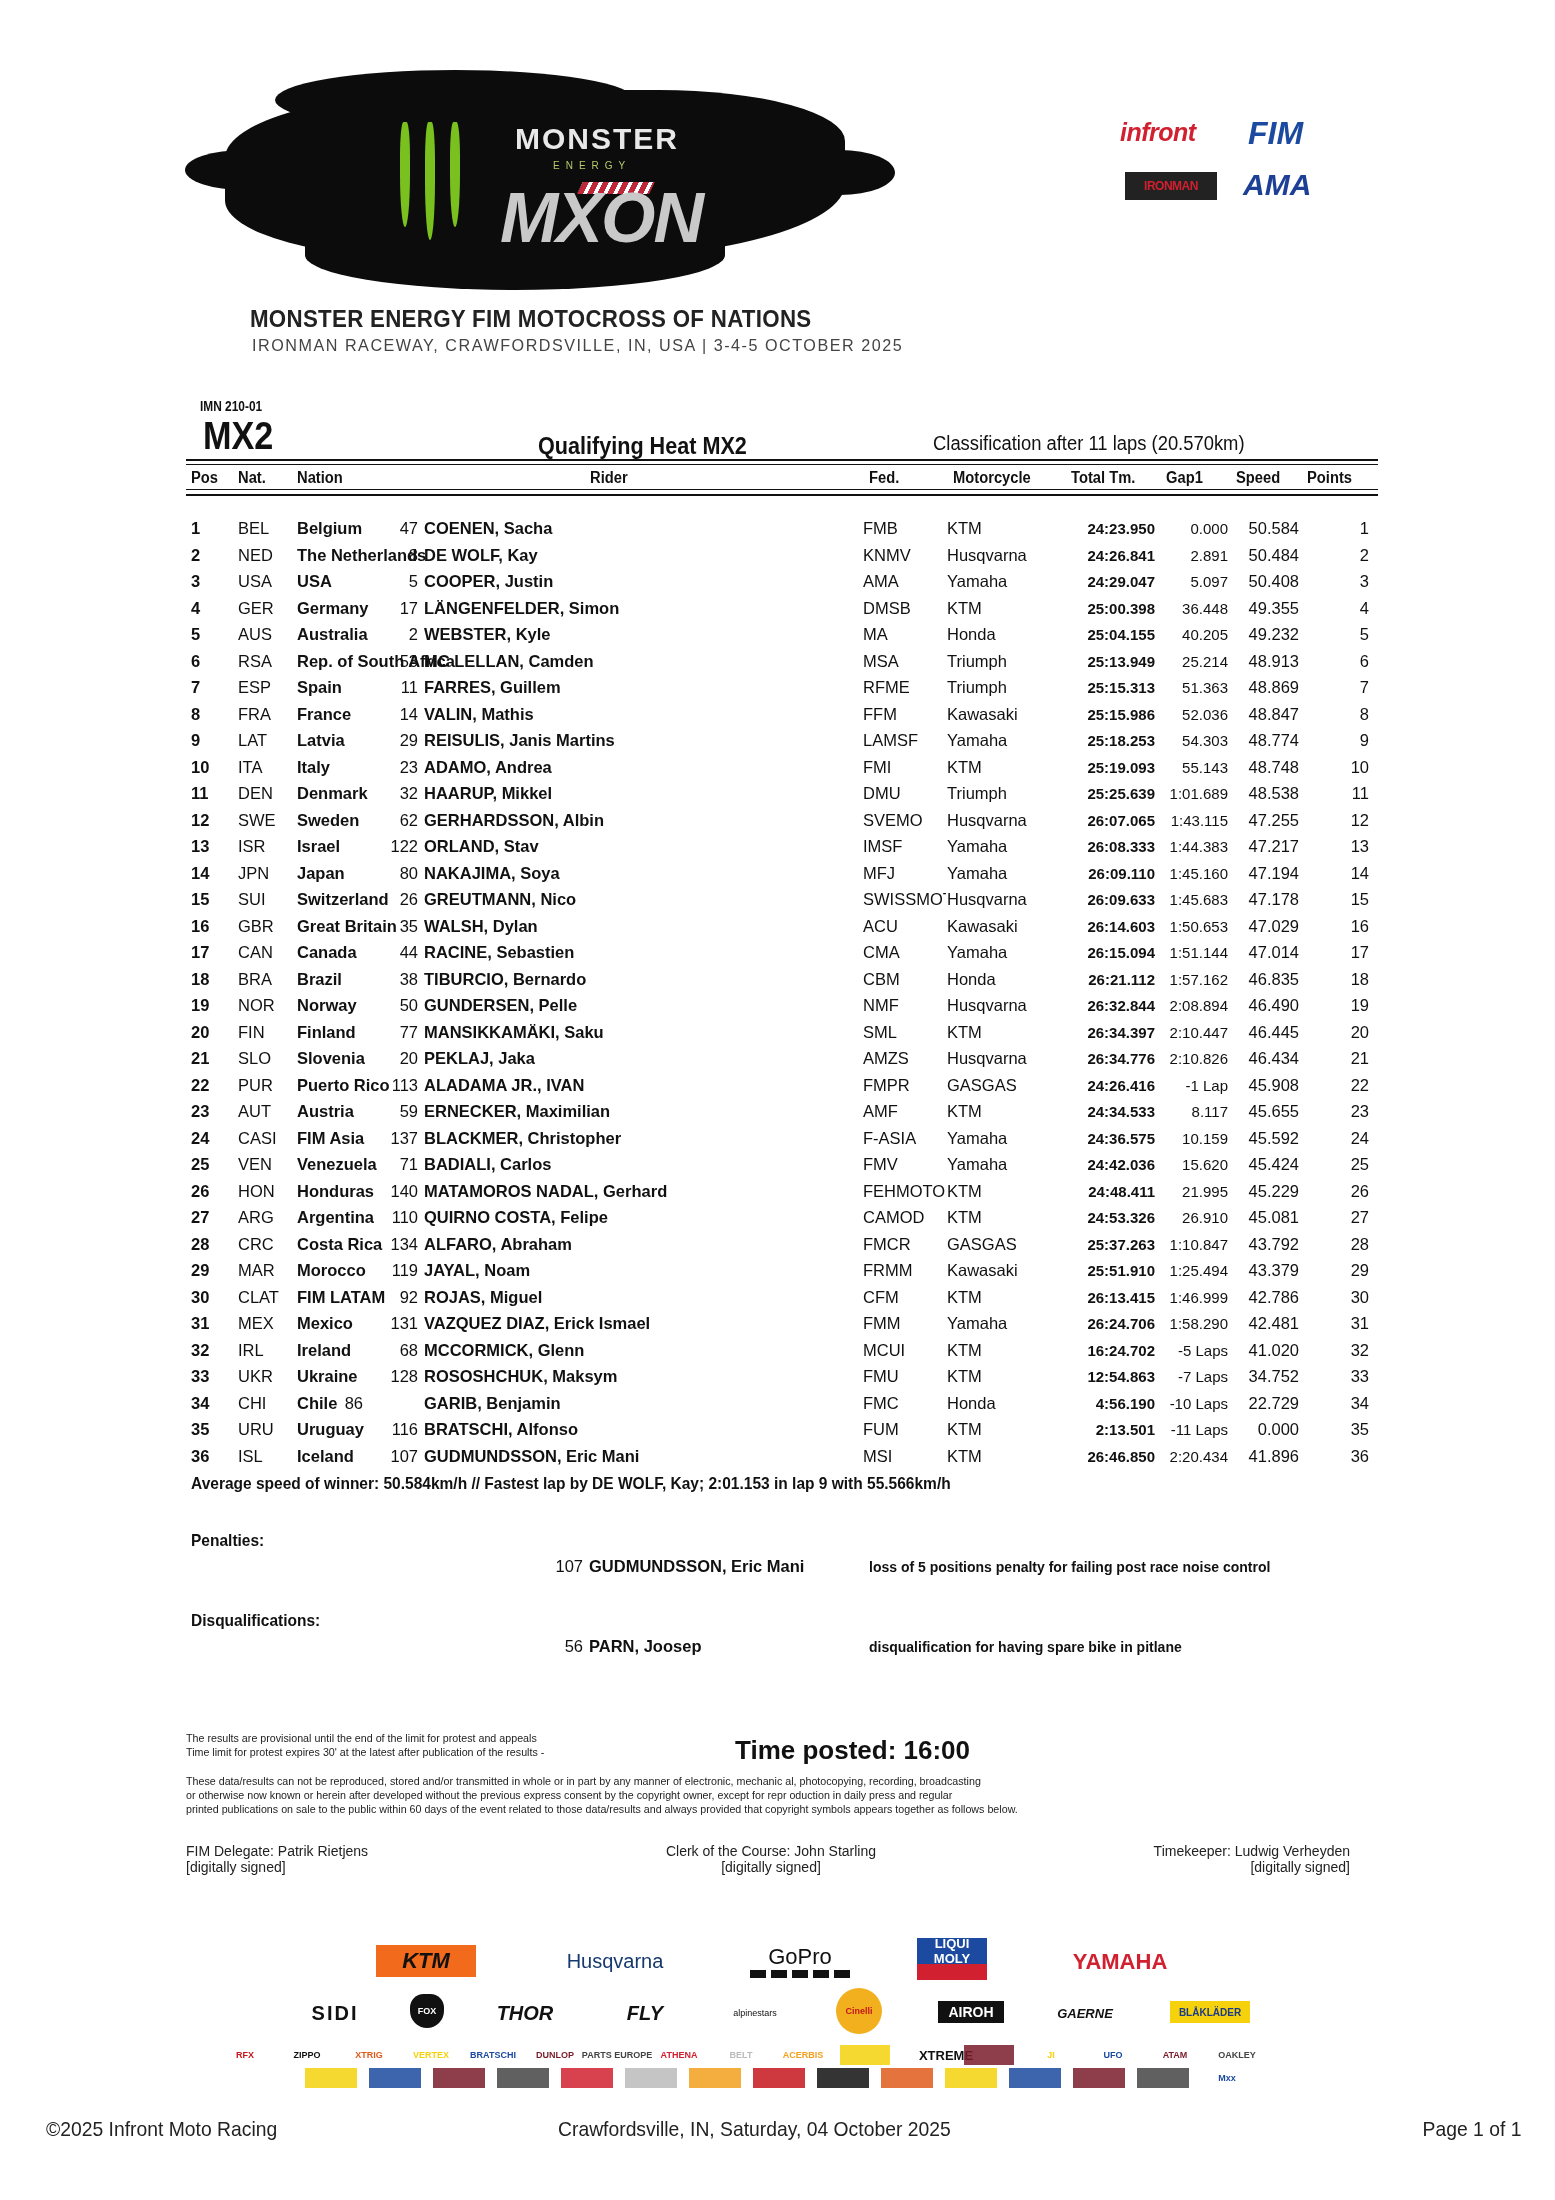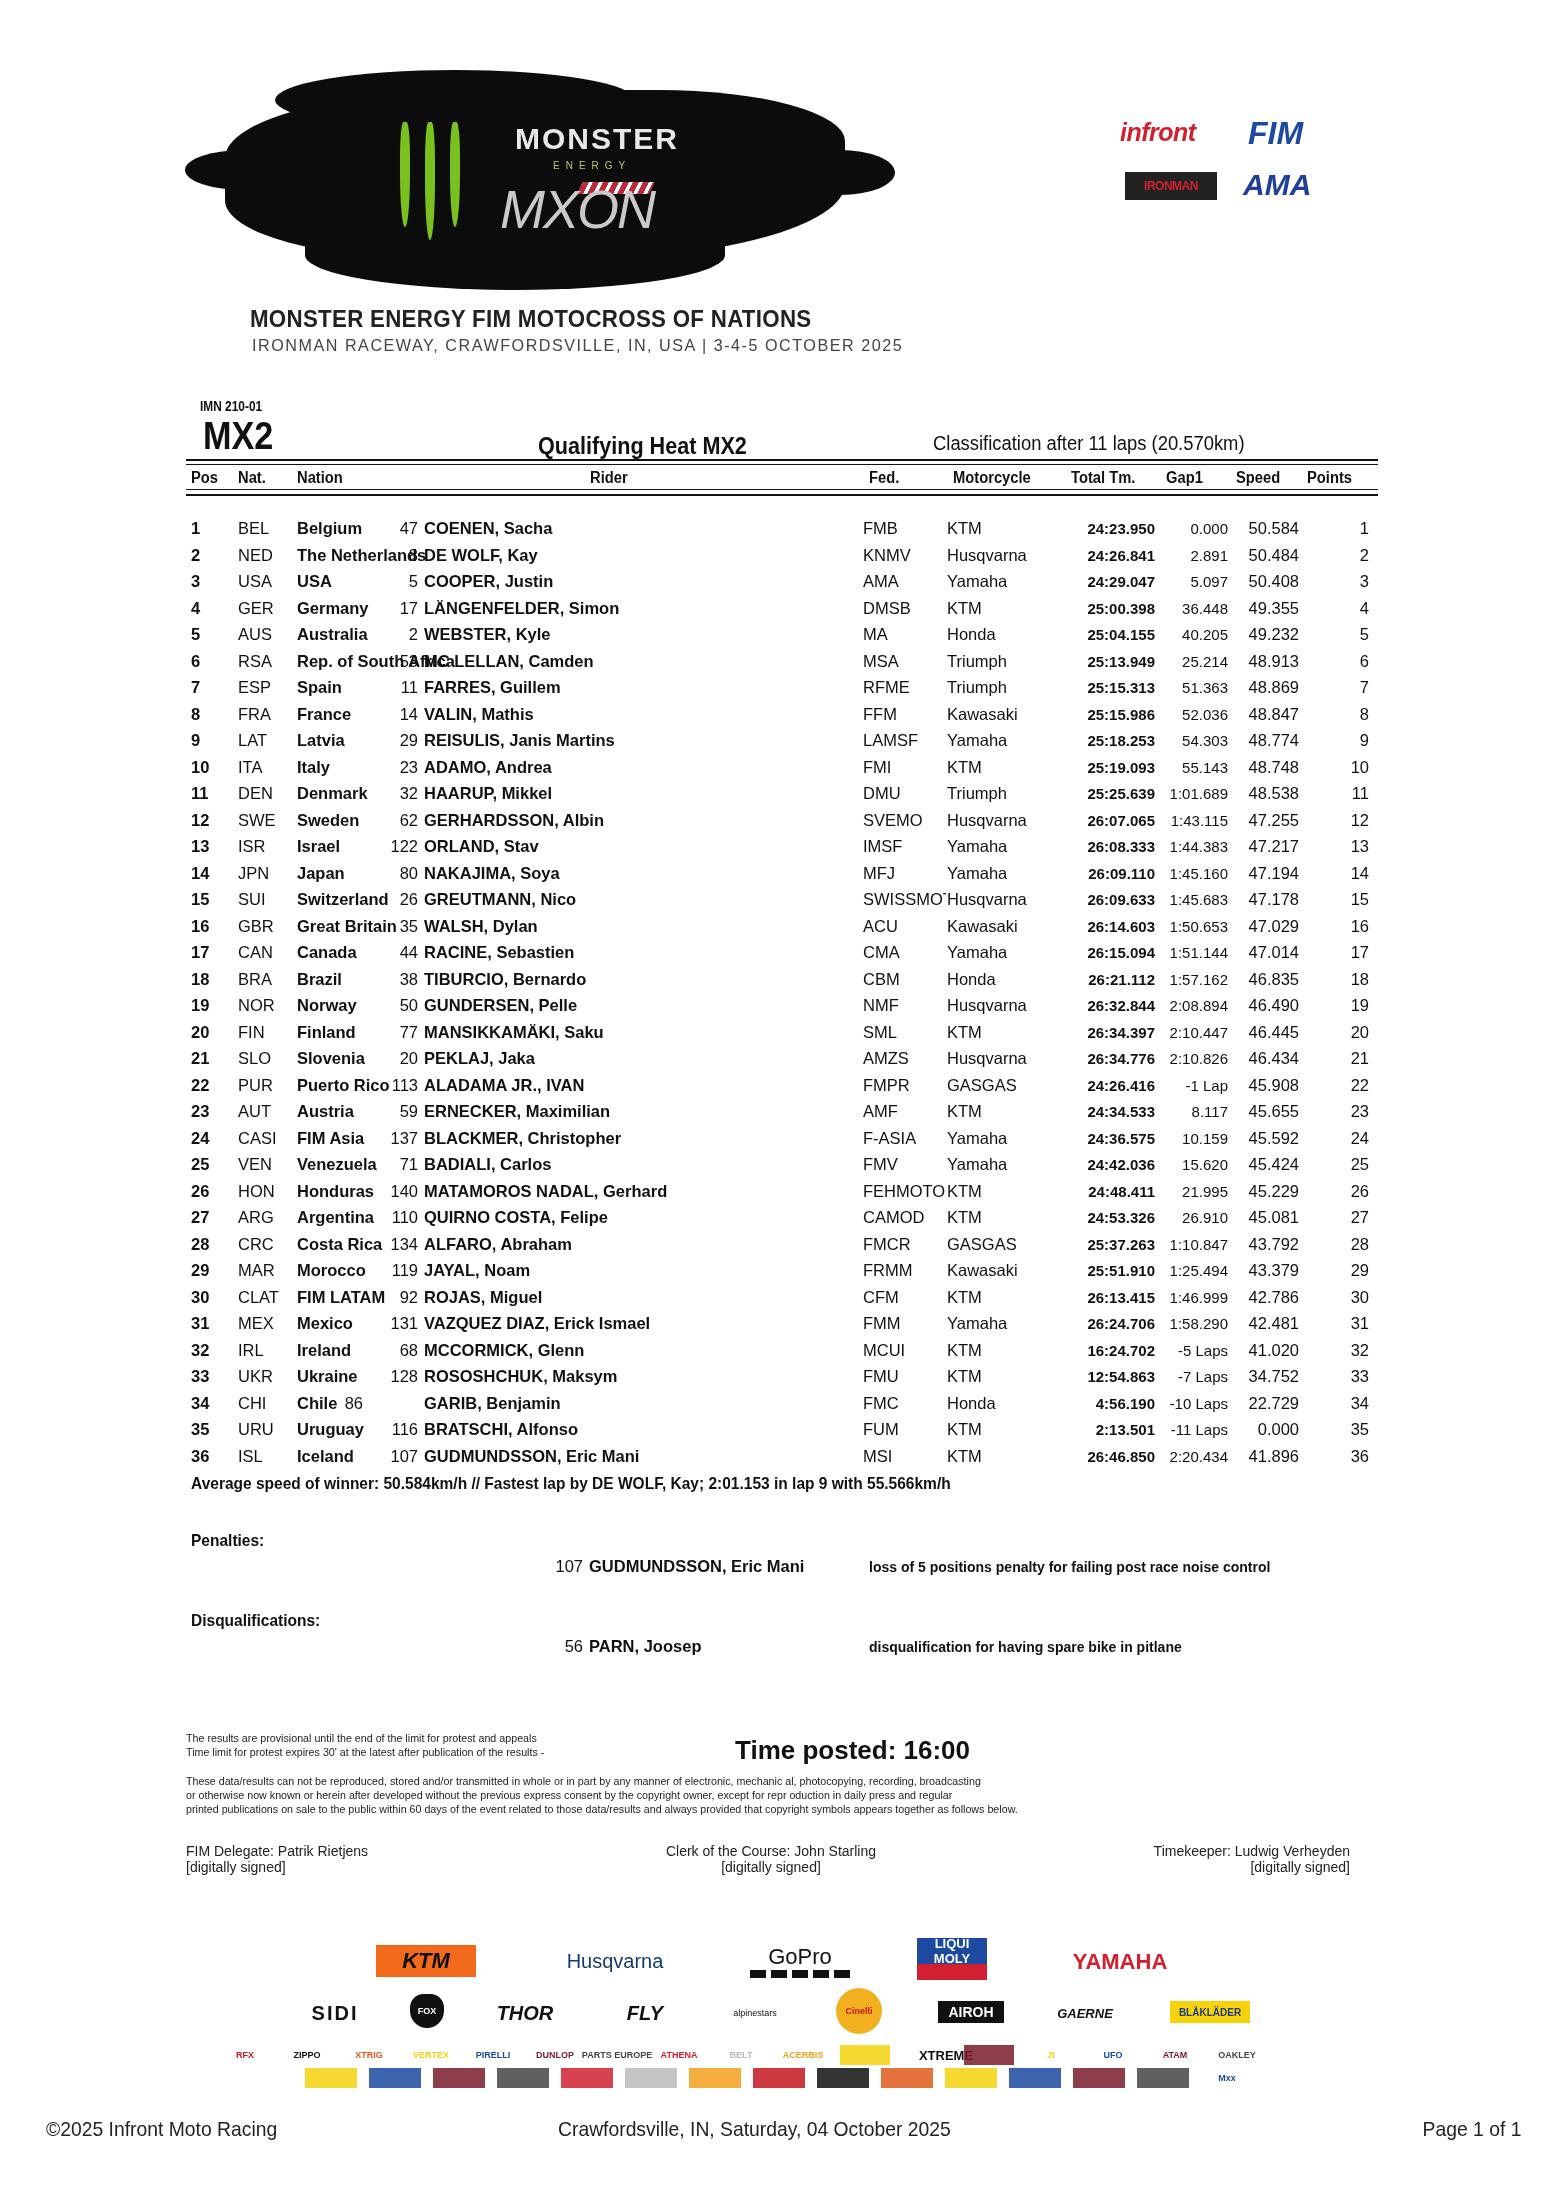--- a/index.html
+++ b/index.html
@@ -6,21 +6,21 @@
   html, body { width: 1555px; height: 2200px; background: #ffffff; overflow: hidden; }
   body { position: relative; font-family: "Liberation Sans", sans-serif; color: #111; }
   .abs { position: absolute; white-space: nowrap; }
 
   
   #hero { position: absolute; left: 185px; top: 60px; width: 780px; height: 250px; }
   .splat { position: absolute; background: #0c0c0c; }
   .claw { position: absolute; top: 62px; width: 10px; height: 105px; background: #7ac01e; border-radius: 40% 40% 60% 60%; }
   #monster-word { position: absolute; left: 330px; top: 62px; color: #e8e8e8; font-weight: bold; font-size: 30px; letter-spacing: 2px; }
   #energy-word { position: absolute; left: 368px; top: 100px; color: #b5c96a; font-size: 10px; letter-spacing: 6px; }
-  #mxon-word { position: absolute; left: 315px; top: 118px; color: #c9c9c9; font-weight: normal; font-style: italic; font-size: 54px; letter-spacing: -2px; }
+  #mxon-word { position: absolute; left: 315px; top: 118px; color: #c9c9c9; font-weight: bold; font-style: italic; font-size: 70px; letter-spacing: -2px; }
   #flag-stripe { position: absolute; left: 395px; top: 122px; width: 72px; height: 12px;
     background: repeating-linear-gradient(90deg,#c0283a 0 6px,#ffffff 6px 10px); transform: skewX(-25deg); }
   #event-title { left: 250px; top: 305px; font-size: 24px; font-weight: bold; letter-spacing: 0.3px; transform: scaleX(0.93); transform-origin: left; color: #222; }
   #event-sub { left: 252px; top: 336px; font-size: 17px; letter-spacing: 1.6px; transform: scaleX(0.95); transform-origin: left; color: #444; }
 
   
   .org-logo { position: absolute; font-weight: bold; font-style: italic; }
   #logo-infront { left: 1120px; top: 118px; color: #d1202f; font-size: 25px; letter-spacing: -0.5px; }
   #logo-fim { left: 1248px; top: 115px; color: #1b4aa0; font-size: 32px; }
   #logo-ironman { left: 1125px; top: 172px; width: 92px; height: 28px; background: #222; color: #d1202f; font-size: 12px; font-style: normal; text-align: center; line-height: 28px; letter-spacing: -0.5px; }
@@ -637,21 +637,21 @@
   <div class="sp" style="left:836px;top:1988px;width:46px;height:46px;background:#f2b01e;color:#c4161c;font-size:9px;border-radius:50%;">Cinelli</div>
   <div class="sp" style="left:938px;top:2001px;width:66px;height:22px;background:#111;color:#fff;font-size:14px;">AIROH</div>
   <div class="sp" style="left:1040px;top:2001px;width:90px;height:24px;font-style:italic;font-size:13px;">GAERNE</div>
   <div class="sp" style="left:1170px;top:2001px;width:80px;height:22px;background:#f5d20c;color:#1b3a8a;font-size:10px;">BLÅKLÄDER</div>
 
   <div id="sp-row3">
       <div class="sp" style="left: 220px; top: 2045px; width: 50px; height: 20px; font-size: 9px; color: rgb(196, 22, 28);">RFX</div>
       <div class="sp" style="left: 282px; top: 2045px; width: 50px; height: 20px; font-size: 9px; color: rgb(17, 17, 17);">ZIPPO</div>
       <div class="sp" style="left: 344px; top: 2045px; width: 50px; height: 20px; font-size: 9px; color: rgb(224, 90, 27);">XTRIG</div>
       <div class="sp" style="left: 406px; top: 2045px; width: 50px; height: 20px; font-size: 9px; color: rgb(245, 210, 12);">VERTEX</div>
-      <div class="sp" style="left: 468px; top: 2045px; width: 50px; height: 20px; font-size: 9px; color: rgb(27, 74, 160);">PIRELLI</div>
+      <div class="sp" style="left: 468px; top: 2045px; width: 50px; height: 20px; font-size: 9px; color: rgb(27, 74, 160);">BRATSCHI</div>
       <div class="sp" style="left: 530px; top: 2045px; width: 50px; height: 20px; font-size: 9px; color: rgb(122, 27, 42);">DUNLOP</div>
       <div class="sp" style="left: 592px; top: 2045px; width: 50px; height: 20px; font-size: 9px; color: rgb(68, 68, 68);">PARTS EUROPE</div>
       <div class="sp" style="left: 654px; top: 2045px; width: 50px; height: 20px; font-size: 9px; color: rgb(209, 32, 47);">ATHENA</div>
       <div class="sp" style="left: 716px; top: 2045px; width: 50px; height: 20px; font-size: 9px; color: rgb(187, 187, 187);">BELT</div>
       <div class="sp" style="left: 778px; top: 2045px; width: 50px; height: 20px; font-size: 9px; color: rgb(242, 160, 30);">ACERBIS</div>
       <div class="sp" style="left: 840px; top: 2045px; width: 50px; height: 20px; font-size: 9px; color: rgb(196, 22, 28); background: rgb(245, 210, 12); opacity: 0.85;"></div>
       <div class="sp" style="left: 921px; top: 2045px; width: 50px; height: 20px; font-size: 13px; color: rgb(17, 17, 17);">XTREME</div>
       <div class="sp" style="left: 964px; top: 2045px; width: 50px; height: 20px; font-size: 9px; color: rgb(224, 90, 27); background: rgb(122, 27, 42); opacity: 0.85;"></div>
       <div class="sp" style="left: 1026px; top: 2045px; width: 50px; height: 20px; font-size: 9px; color: rgb(245, 210, 12);">JI</div>
       <div class="sp" style="left: 1088px; top: 2045px; width: 50px; height: 20px; font-size: 9px; color: rgb(27, 74, 160);">UFO</div>

